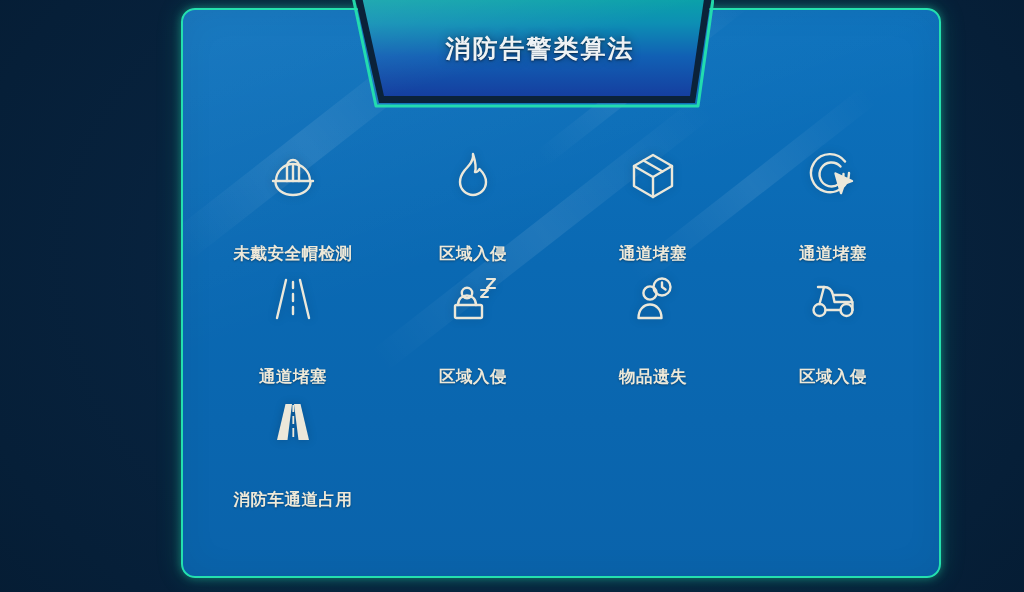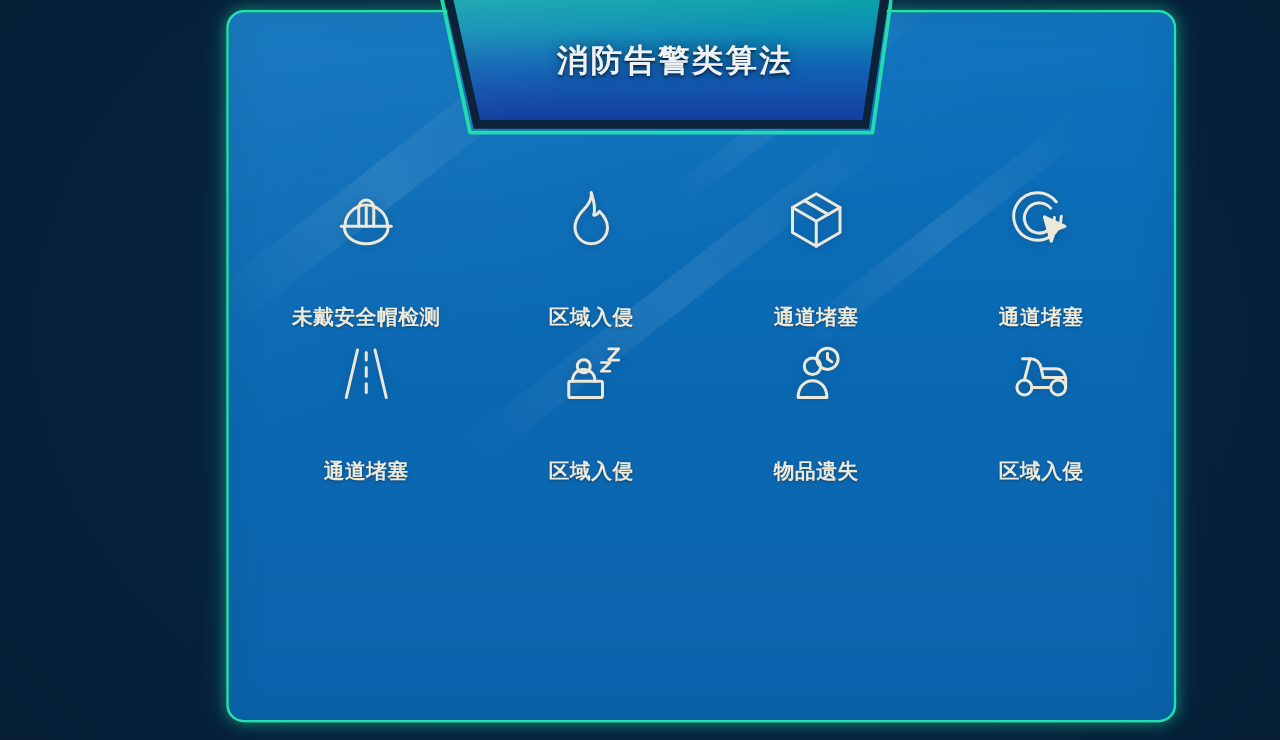--- a/index.html
+++ b/index.html
@@ -236,20 +236,40 @@
               <path d="M14.5 33 L19 16 H13"></path>
               <path d="M19 16 C24 16 27 19 28 24 L29.5 31 H47.5 V39"></path>
               <path d="M29 24 H40 a7 7 0 0 1 7 7"></path>
             </svg>
           </div>
           <div class="cell-label">区域入侵</div>
         </div>
 
       </div>
 
+      <div class="grid-row">
+
+        <div class="cell">
+          <div class="cell-icon">
+            <svg width="56" height="56" viewBox="0 0 56 56" fill="none">
+              <path d="M20.5 10 L27 10 L22.5 46 L12 46 Z" fill="#ece8da"></path>
+              <path d="M35.5 10 L29 10 L33.5 46 L44 46 Z" fill="#ece8da"></path>
+              <rect x="27.4" y="11" width="1.8" height="7" fill="#ece8da"></rect>
+              <rect x="27.4" y="22" width="1.8" height="8" fill="#ece8da"></rect>
+              <rect x="27.4" y="34" width="1.8" height="9" fill="#ece8da"></rect>
+            </svg>
+          </div>
+          <div class="cell-label">消防车通道占用</div>
+        </div>
+
+        <div class="cell empty"></div>
+        <div class="cell empty"></div>
+        <div class="cell empty"></div>
+
+      </div>
 
     </div>
   </div>
 
   <div id="banner-wrap">
     <svg width="362" height="112" viewBox="0 0 362 112">
       <defs>
         <linearGradient id="bannerGrad" x1="0" y1="0" x2="0" y2="1">
           <stop offset="0%" stop-color="#0aa7a6"></stop>
           <stop offset="30%" stop-color="#0d8fb4"></stop>

